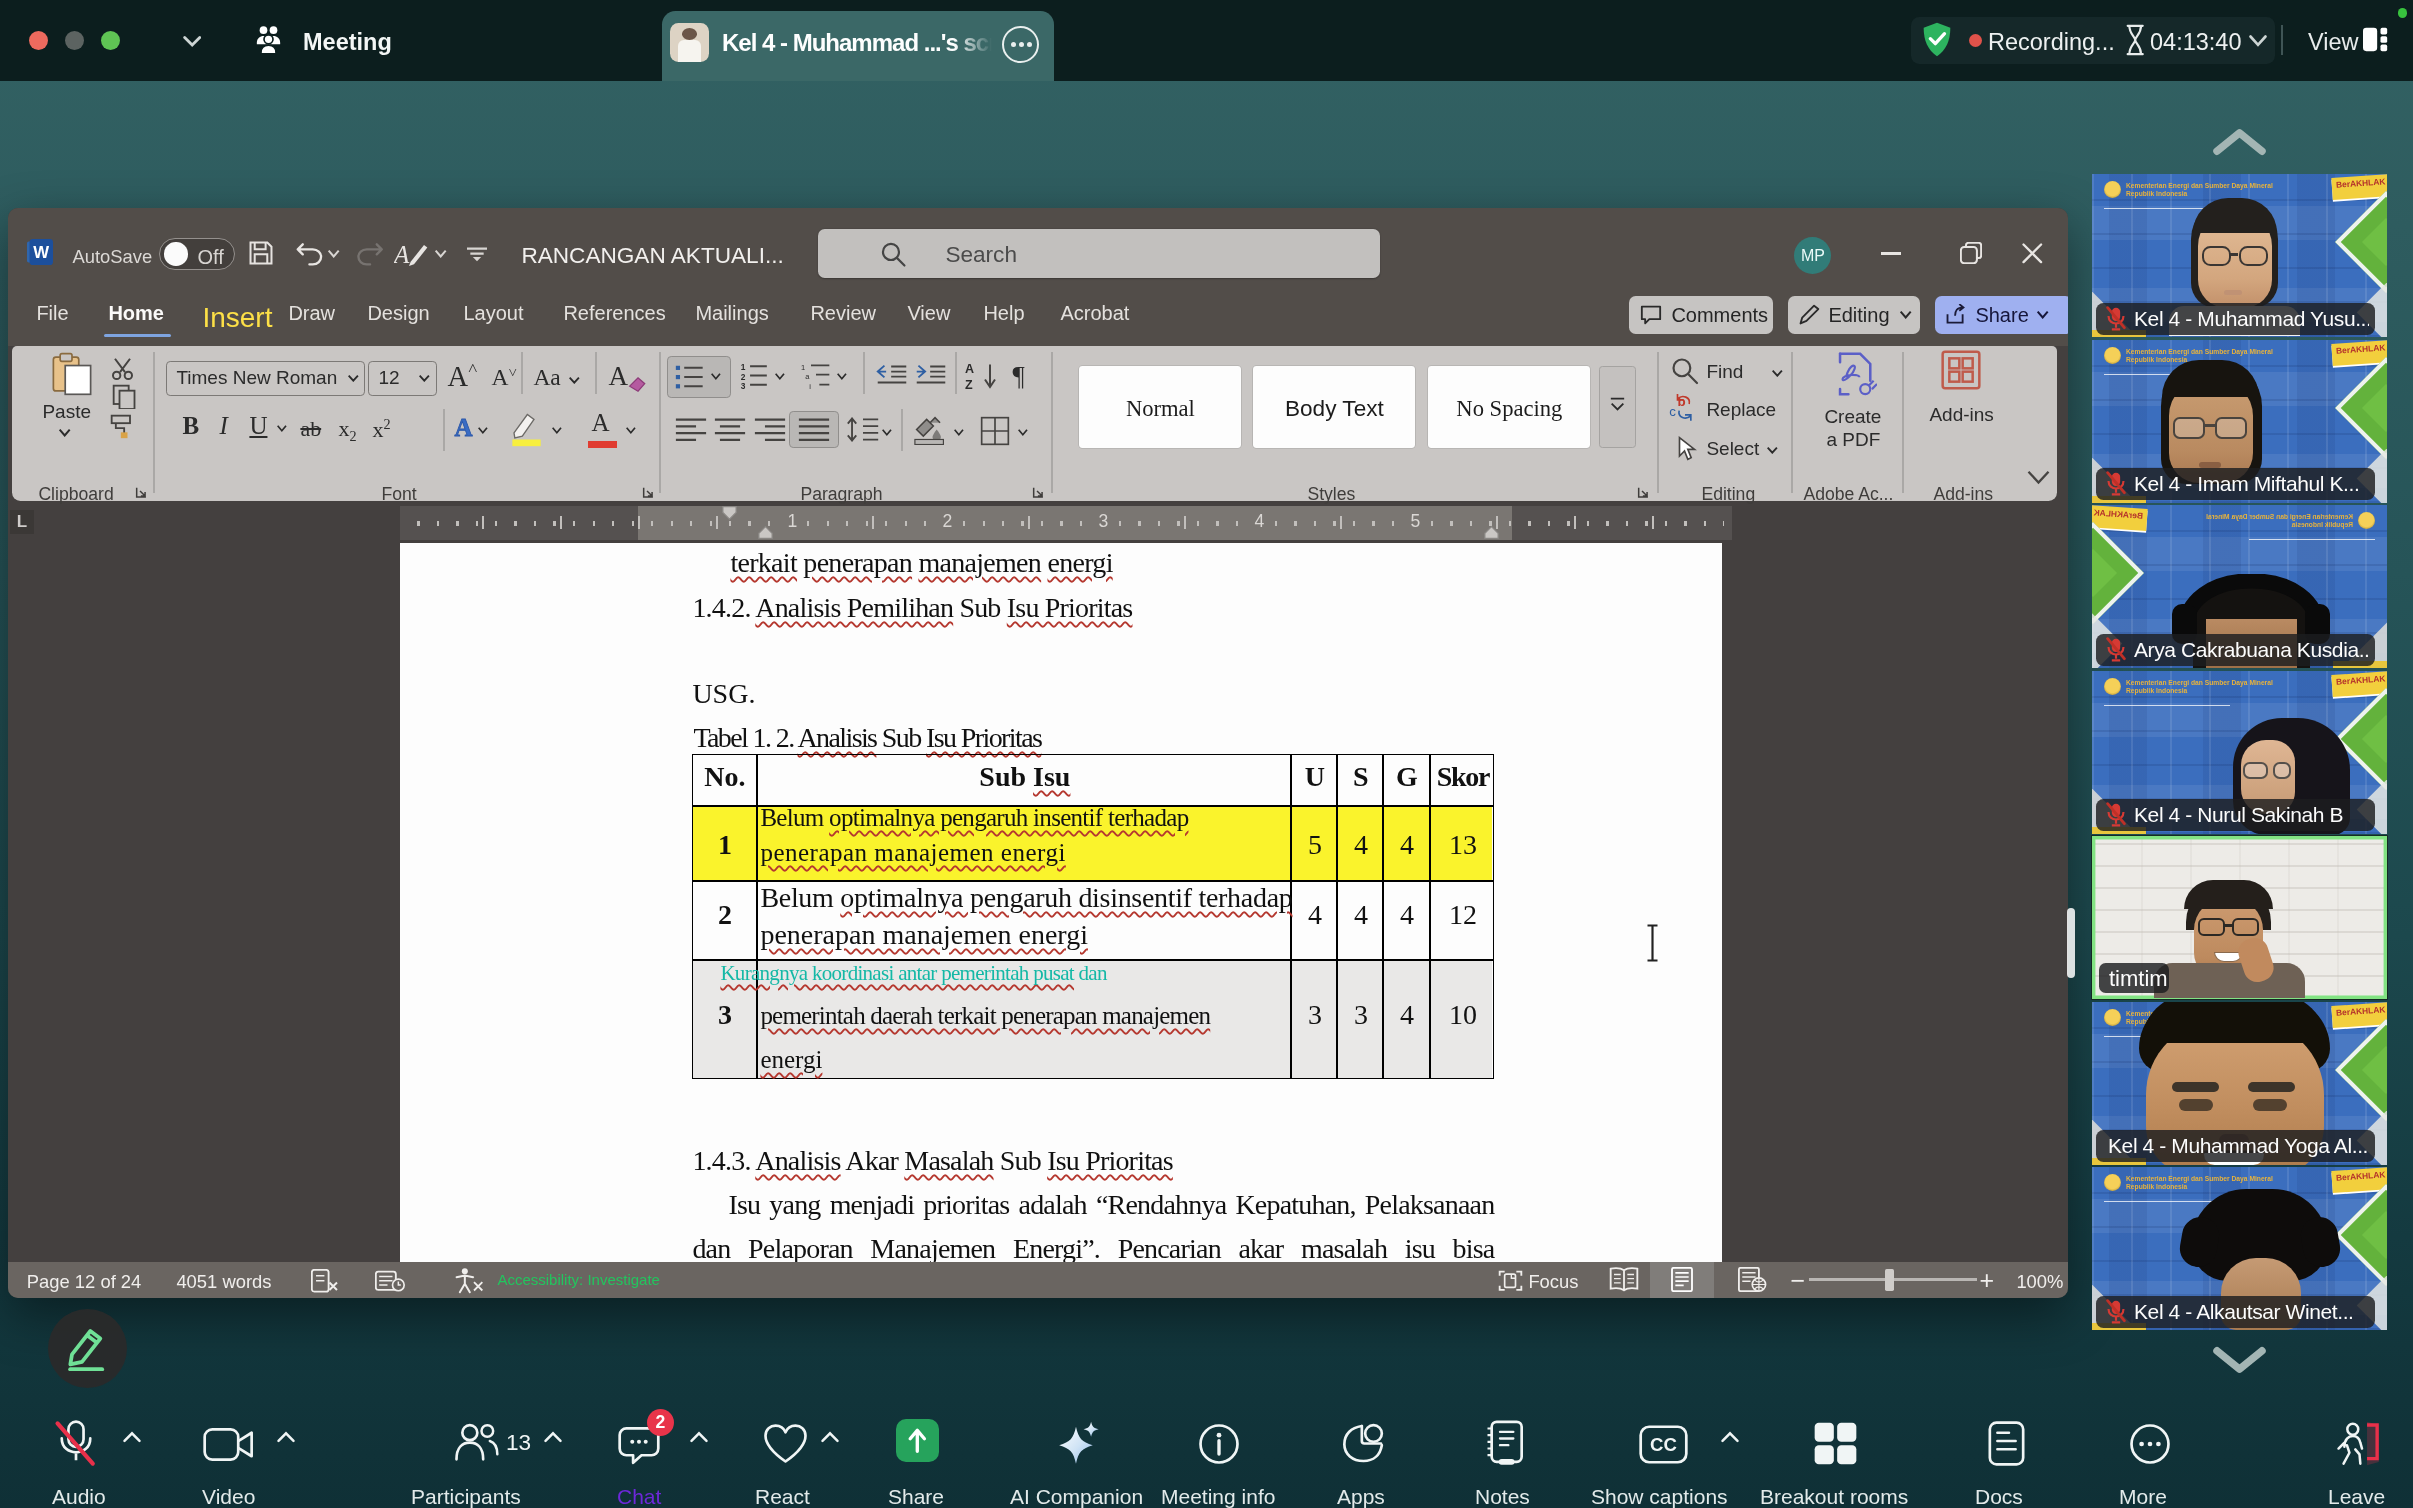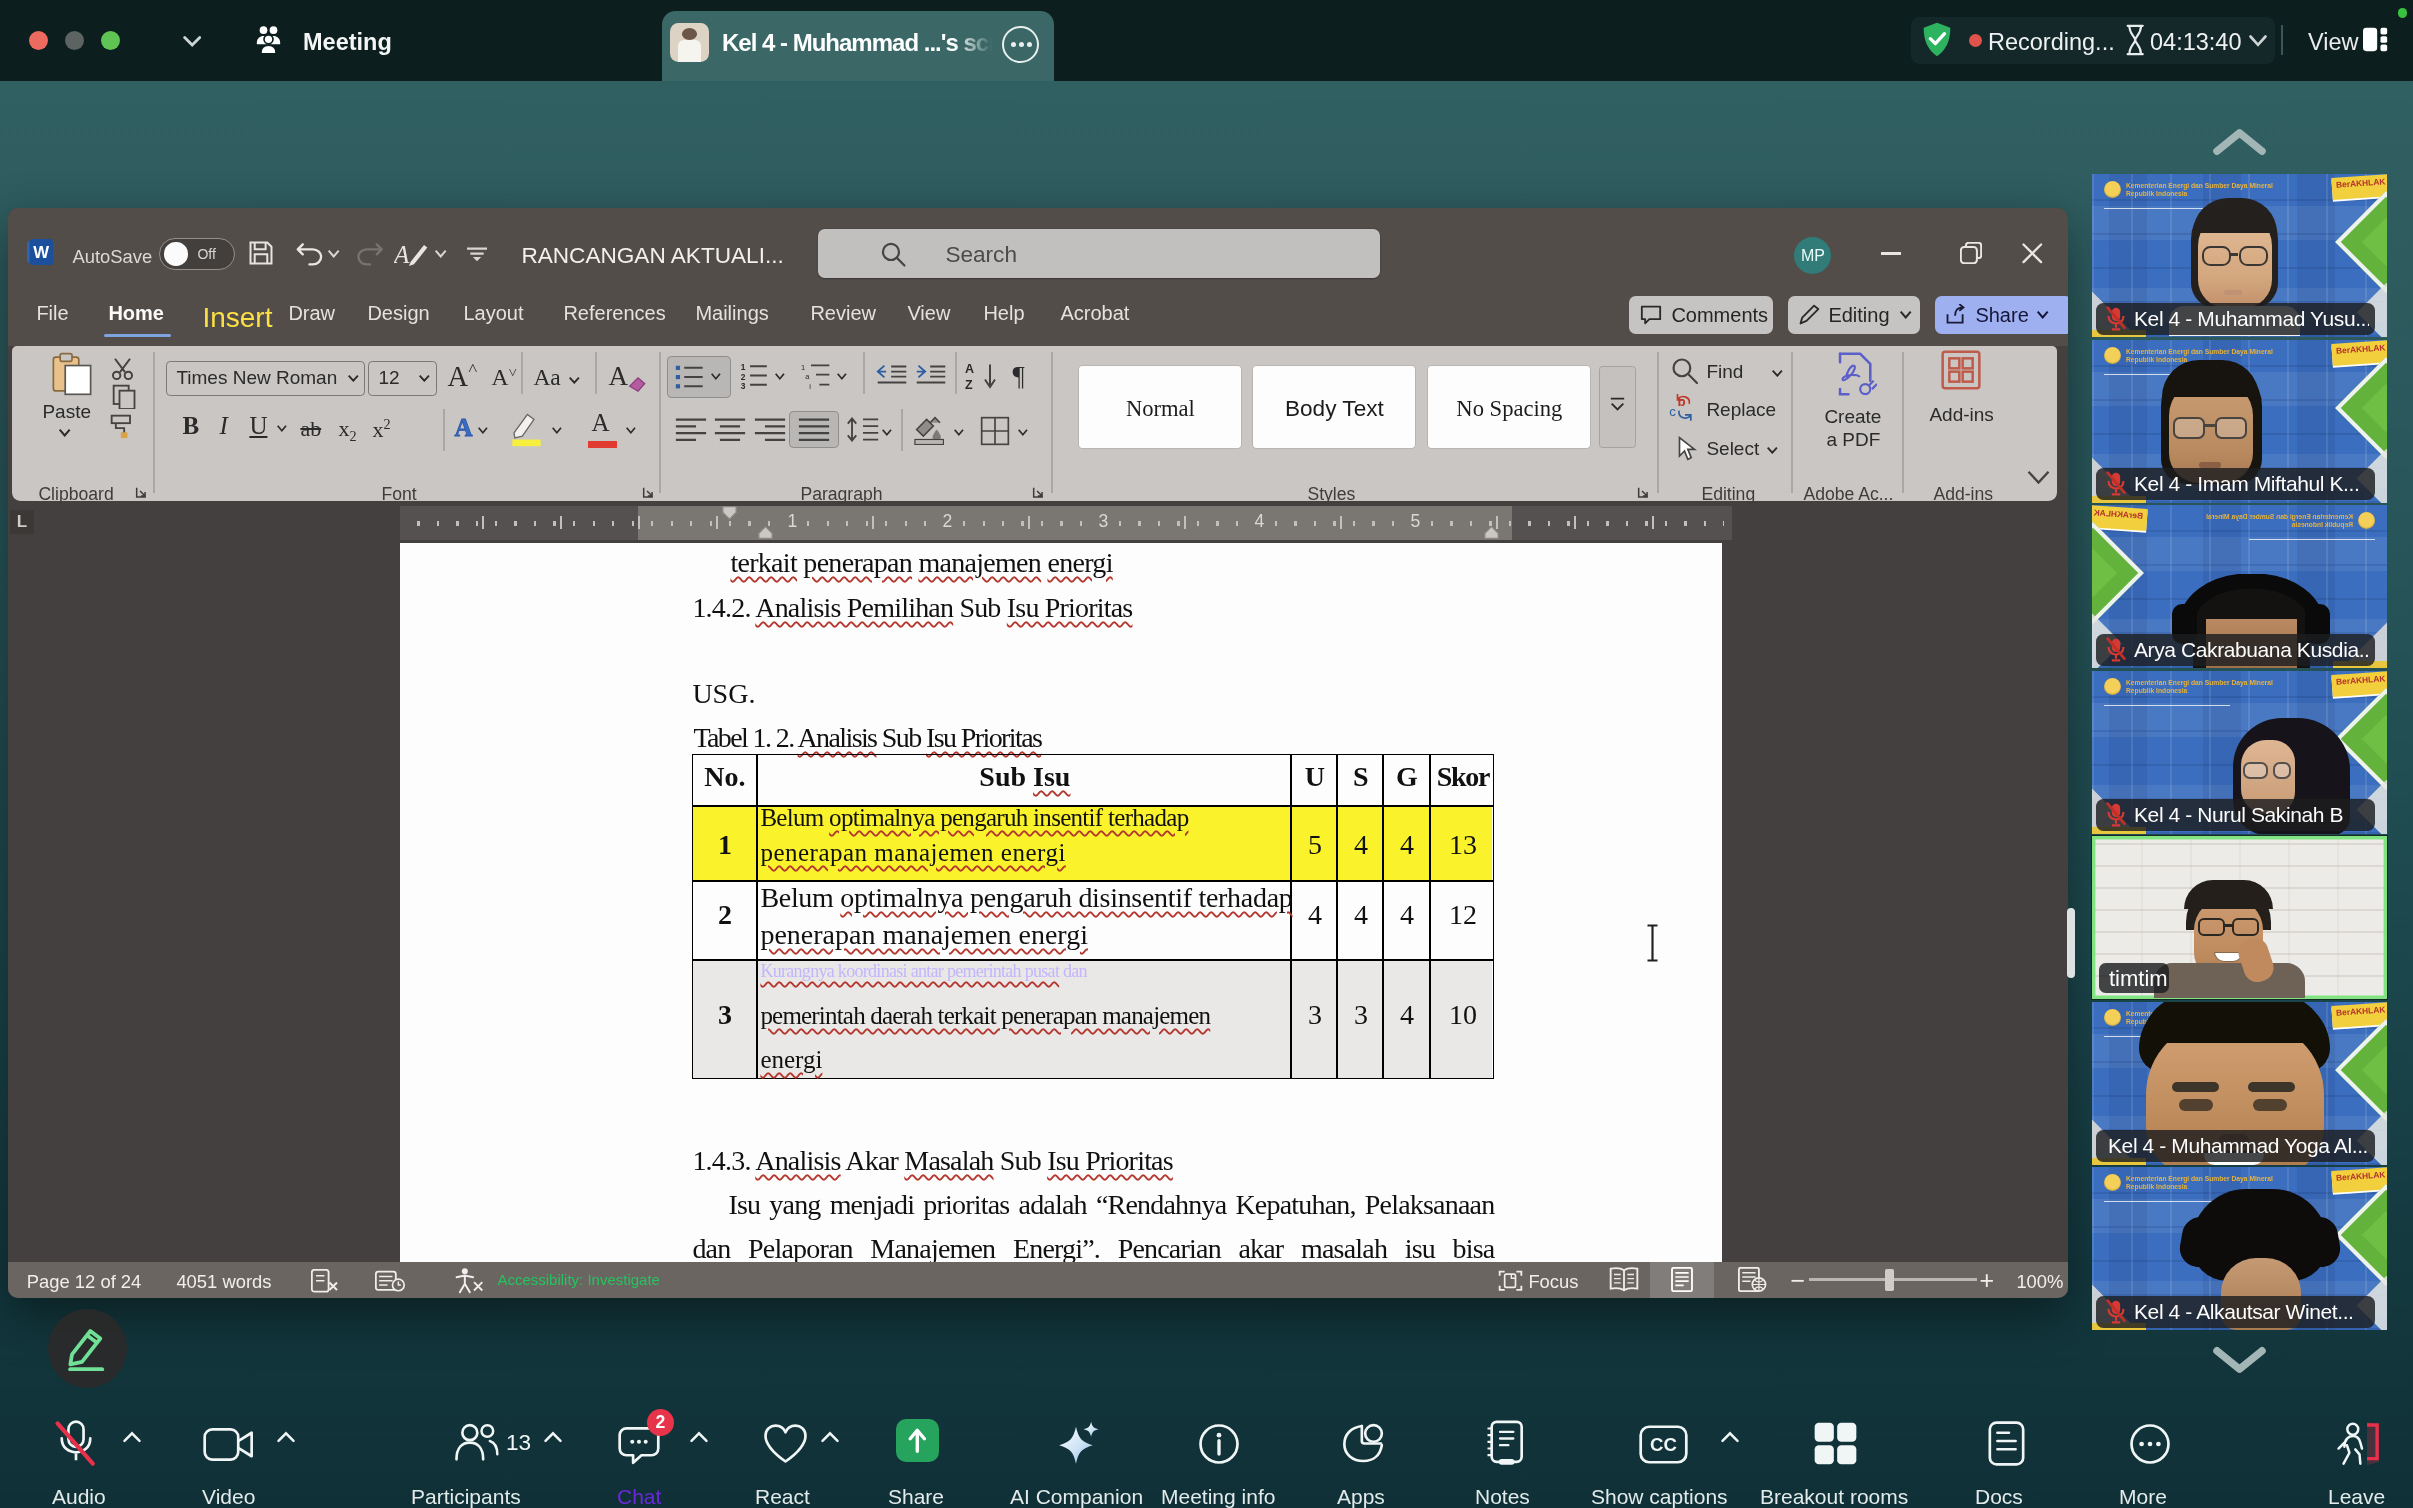--- a/index.html
+++ b/index.html
@@ -68,21 +68,21 @@
 
 <div class="a" style="left:0;top:0;width:2060px;height:138px;background:#524d49"></div>
 <svg class="a" style="left:19px;top:31px" width="26" height="26" viewBox="0 0 31 31">
       <rect x="0" y="3" width="8" height="25" rx="2" fill="#2f66ad"></rect>
       <rect x="3" y="0" width="28" height="31" rx="4" fill="#1c4f9c"></rect>
       <text x="17" y="23" font-size="20" font-weight="bold" fill="#fff" text-anchor="middle" font-family="Liberation Sans">W</text>
     </svg>
 <div class="a" style="left:64px;top:38px;font-size:18.4px;color:#dcd9d6">AutoSave</div>
 <div class="a" style="left:151px;top:30px;width:76px;height:32px;border:1.7px solid #94908d;border-radius:16px;background:#433f3c"></div>
 <div class="a" style="left:156px;top:34px;width:23.5px;height:23.5px;border-radius:50%;background:#fbfbfb"></div>
-<div class="a" style="left:189px;top:38px;font-size:14px;color:#d8d5d2">Off</div>
+<div class="a" style="left:189px;top:38px;font-size:20px;color:#d8d5d2">Off</div>
 <svg class="a" style="left:240px;top:32px" width="26" height="26" viewBox="0 0 31 31">
       <path d="M3 3 h20 l5 5 v20 h-25 z" fill="none" stroke="#e6e3e0" stroke-width="2.4"></path>
       <path d="M8 3 v8 h13 v-8 M8 28 v-11 h15 v11" fill="none" stroke="#e6e3e0" stroke-width="2.4"></path>
     </svg>
 <svg class="a" style="left:288px;top:33px" width="28.5" height="25" viewBox="0 0 34 30">
       <path d="M8 4 L2 10 L8 16 M2 10 h18 c6 0 10 4 10 9 c0 5 -4 9 -10 9 h-4" fill="none" stroke="#e8e5e2" stroke-width="2.8" stroke-linecap="round" stroke-linejoin="round"></path>
     </svg>
 <svg class="a" style="left:319px;top:41px" width="13.4" height="9.2" viewBox="0 0 16 11">
       <path d="M2 2 L8 9 L14 2" fill="none" stroke="#d8d5d2" stroke-width="2.4"></path>
     </svg>
@@ -449,21 +449,21 @@
 <div class="a serif" style="left:1330px;top:621px;width:45px;text-align:center;font-size:28px;color:#111">4</div>
 <div class="a serif" style="left:1376px;top:621px;width:45px;text-align:center;font-size:28px;color:#111">4</div>
 <div class="a serif" style="left:1423px;top:621px;width:63px;text-align:center;font-size:28px;color:#111">13</div>
 <div class="a serif" style="left:752px;top:674px;font-size:28px;color:#111;letter-spacing:-0.3px">Belum <span class="sq">optimalnya pengaruh disinsentif terhadap</span></div>
 <div class="a serif" style="left:752px;top:711px;font-size:28px;color:#111"><span class="sq">penerapan manajemen energi</span></div>
 <div class="a serif" style="left:684px;top:691px;width:65px;text-align:center;font-size:28px;font-weight:bold;color:#111">2</div>
 <div class="a serif" style="left:1284px;top:691px;width:45px;text-align:center;font-size:28px;color:#111">4</div>
 <div class="a serif" style="left:1330px;top:691px;width:45px;text-align:center;font-size:28px;color:#111">4</div>
 <div class="a serif" style="left:1376px;top:691px;width:45px;text-align:center;font-size:28px;color:#111">4</div>
 <div class="a serif" style="left:1423px;top:691px;width:63px;text-align:center;font-size:28px;color:#111">12</div>
-<div class="a serif" style="left:752px;top:753px;font-size:18px;color:#c4b5fd;letter-spacing:-0.7px"><span class="sq">Kurangnya koordinasi antar pemerintah pusat</span> dan</div>
+<div class="a serif" style="left:712px;top:753px;font-size:21px;color:#14b8a6;letter-spacing:-0.7px"><span class="sq">Kurangnya koordinasi antar pemerintah pusat</span> dan</div>
 <div class="a serif" style="left:752px;top:794px;font-size:25px;color:#111;letter-spacing:-0.8px"><span class="sq">pemerintah daerah terkait penerapan manajemen</span></div>
 <div class="a serif" style="left:752px;top:838px;font-size:25px;color:#111"><span class="sq">energi</span></div>
 <div class="a serif" style="left:684px;top:791px;width:65px;text-align:center;font-size:28px;font-weight:bold;color:#111">3</div>
 <div class="a serif" style="left:1284px;top:791px;width:45px;text-align:center;font-size:28px;color:#111">3</div>
 <div class="a serif" style="left:1330px;top:791px;width:45px;text-align:center;font-size:28px;color:#111">3</div>
 <div class="a serif" style="left:1376px;top:791px;width:45px;text-align:center;font-size:28px;color:#111">4</div>
 <div class="a serif" style="left:1423px;top:791px;width:63px;text-align:center;font-size:28px;color:#111">10</div>
 <div class="a serif" style="left:684px;top:937px;font-size:28px;color:#111;letter-spacing:-0.8px">1.4.3. <span class="sq">Analisis</span> Akar <span class="sq">Masalah</span> Sub <span class="sq">Isu Prioritas</span></div>
 <div class="a serif" style="left:684px;top:1025px;width:802px;font-size:28px;color:#111;letter-spacing:-0.8px;text-align:justify;text-align-last:justify;white-space:nowrap">dan<span> </span>Pelaporan<span> </span>Manajemen<span> </span>Energi”.<span> </span>Pencarian<span> </span>akar<span> </span>masalah<span> </span>isu<span> </span>bisa</div>
 <div class="a serif" style="left:720px;top:981px;width:766px;font-size:28px;color:#111;letter-spacing:-0.8px;text-align:justify;text-align-last:justify;white-space:nowrap">Isu<span> </span>yang<span> </span>menjadi<span> </span>prioritas<span> </span>adalah<span> </span>“Rendahnya<span> </span>Kepatuhan,<span> </span>Pelaksanaan</div>

